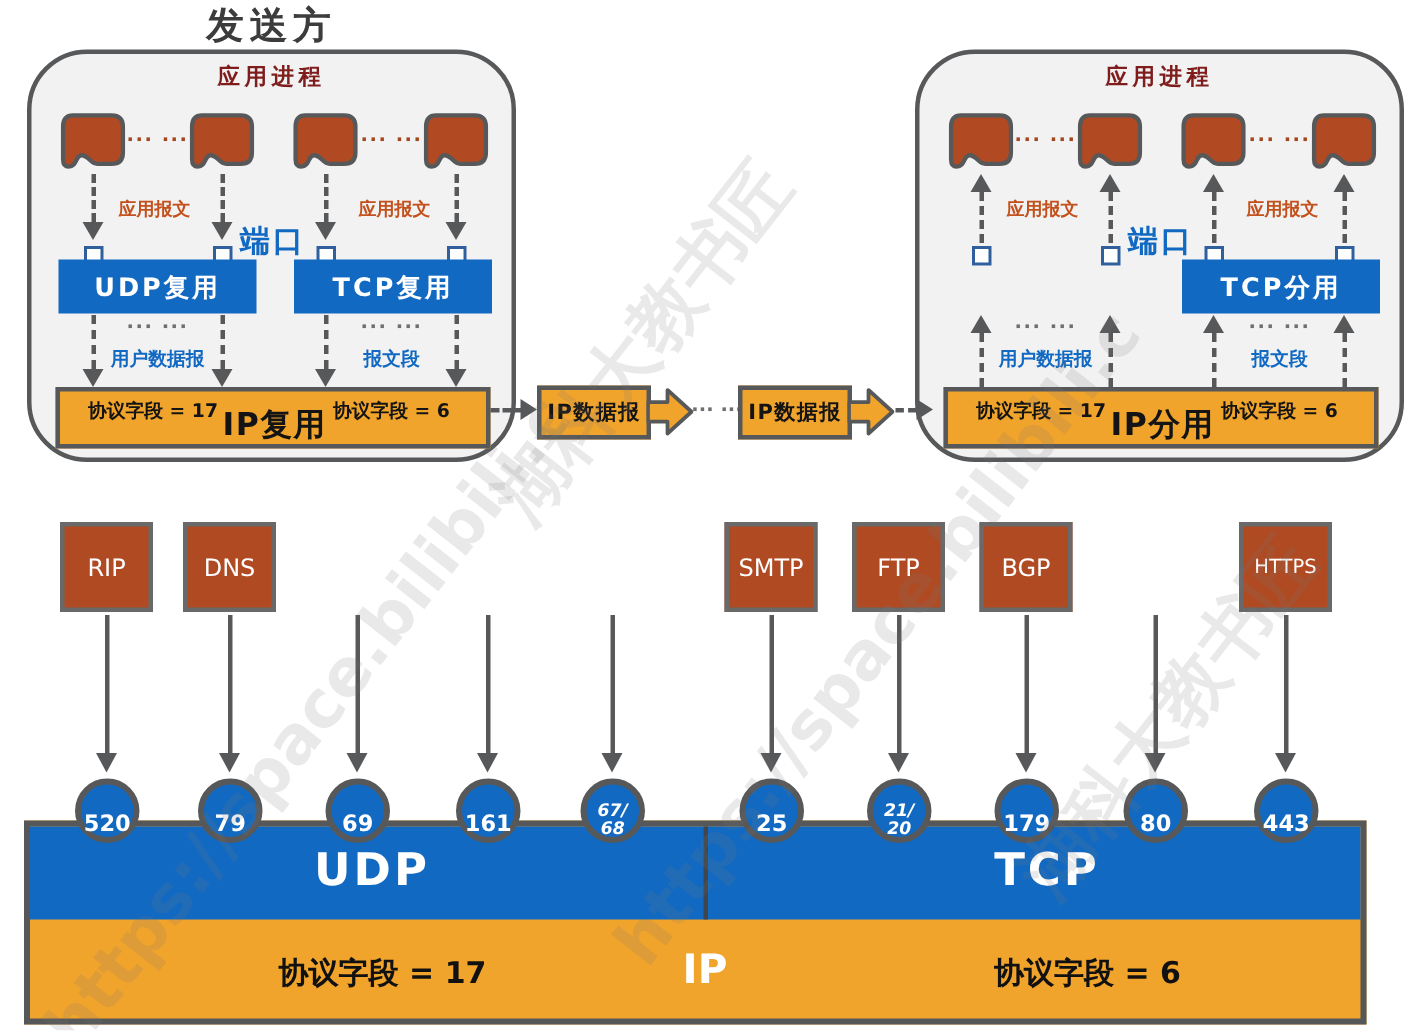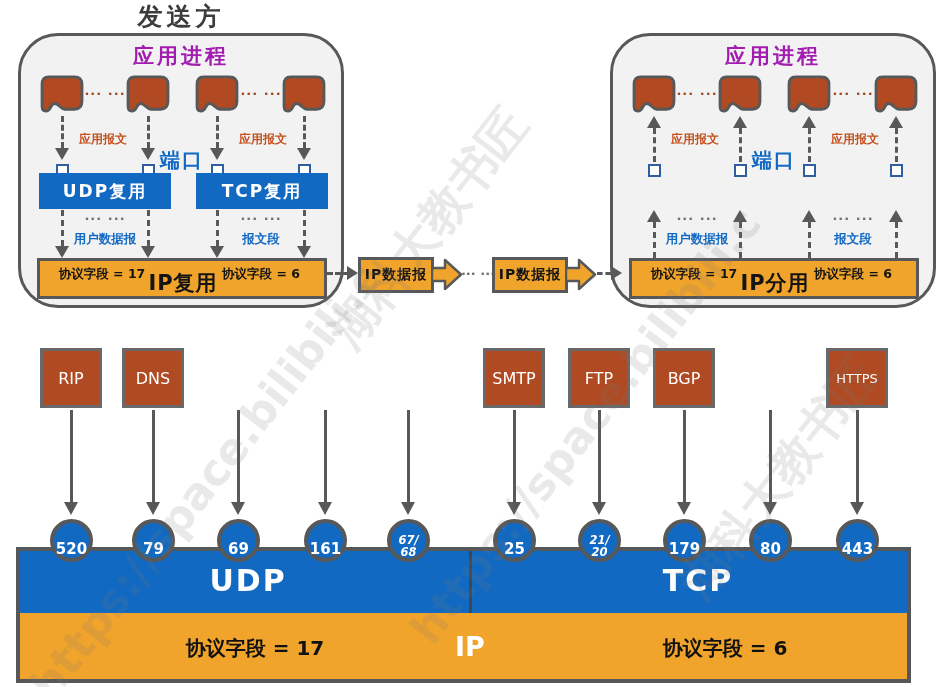--- a/index.html
+++ b/index.html
@@ -9,22 +9,22 @@
   
   .wm{position:absolute;color:rgba(120,120,120,0.16);font-weight:bold;white-space:nowrap;
       transform:rotate(-52deg);transform-origin:left center;pointer-events:none;z-index:9;}
 
   
   .ptitle{position:absolute;top:0px;transform:translateX(-50%);font-size:25px;font-weight:bold;
           color:#3c3c3c;letter-spacing:4px;white-space:nowrap;}
   .panel{position:absolute;top:33px;width:326px;height:275px;background:#f2f2f3;
          border:3px solid #57585a;border-radius:40px;box-sizing:border-box;}
   .panel.sender{left:18px;} .panel.receiver{left:610px;}
-  .approc{position:absolute;top:6px;left:50%;transform:translateX(-50%);font-size:21px;
-          font-weight:bold;color:#a21caf;letter-spacing:3px;white-space:nowrap;}
+  .approc{position:absolute;top:6px;left:50%;transform:translateX(-50%);font-size:15px;
+          font-weight:bold;color:#7f1d1d;letter-spacing:3px;white-space:nowrap;}
   .blob{position:absolute;top:39px;width:44px;height:38px;}
   .dots{position:absolute;transform:translateX(-50%);font-weight:bold;font-size:13px;
         letter-spacing:1px;white-space:nowrap;}
   .dots.red{color:#a4471f;top:50px;}
   .dots.gray{color:#6f6f6f;top:175px;}
   .dline{position:absolute;width:0;border-left:3px dashed #57585a;}
   .dhd{position:absolute;width:0;height:0;border-left:7px solid transparent;
        border-right:7px solid transparent;border-top:12px solid #57585a;}
   .dhu{position:absolute;width:0;height:0;border-left:7px solid transparent;
        border-right:7px solid transparent;border-bottom:12px solid #57585a;}
@@ -192,20 +192,23 @@
 
     <span class="lblred" style="left:82px">应用报文</span>
     <span class="lblred" style="left:242px">应用报文</span>
     <span class="portlbl">端口</span>
 
     <span class="sq" style="left:35px"></span>
     <span class="sq" style="left:121px"></span>
     <span class="sq" style="left:190px"></span>
     <span class="sq" style="left:277px"></span>
 
+    <div class="tbox" style="left:175px">
+        <span>TCP分用</span>
+      </div>
 
     <div class="dhu" style="left:34px;top:174px"></div>
     <div class="dhu" style="left:120px;top:174px"></div>
     <div class="dhu" style="left:189px;top:174px"></div>
     <div class="dhu" style="left:276px;top:174px"></div>
     <div class="dline" style="left:40px;top:186px;height:36px"></div>
     <div class="dline" style="left:126px;top:186px;height:36px"></div>
     <div class="dline" style="left:195px;top:186px;height:36px"></div>
     <div class="dline" style="left:282px;top:186px;height:36px"></div>
 

